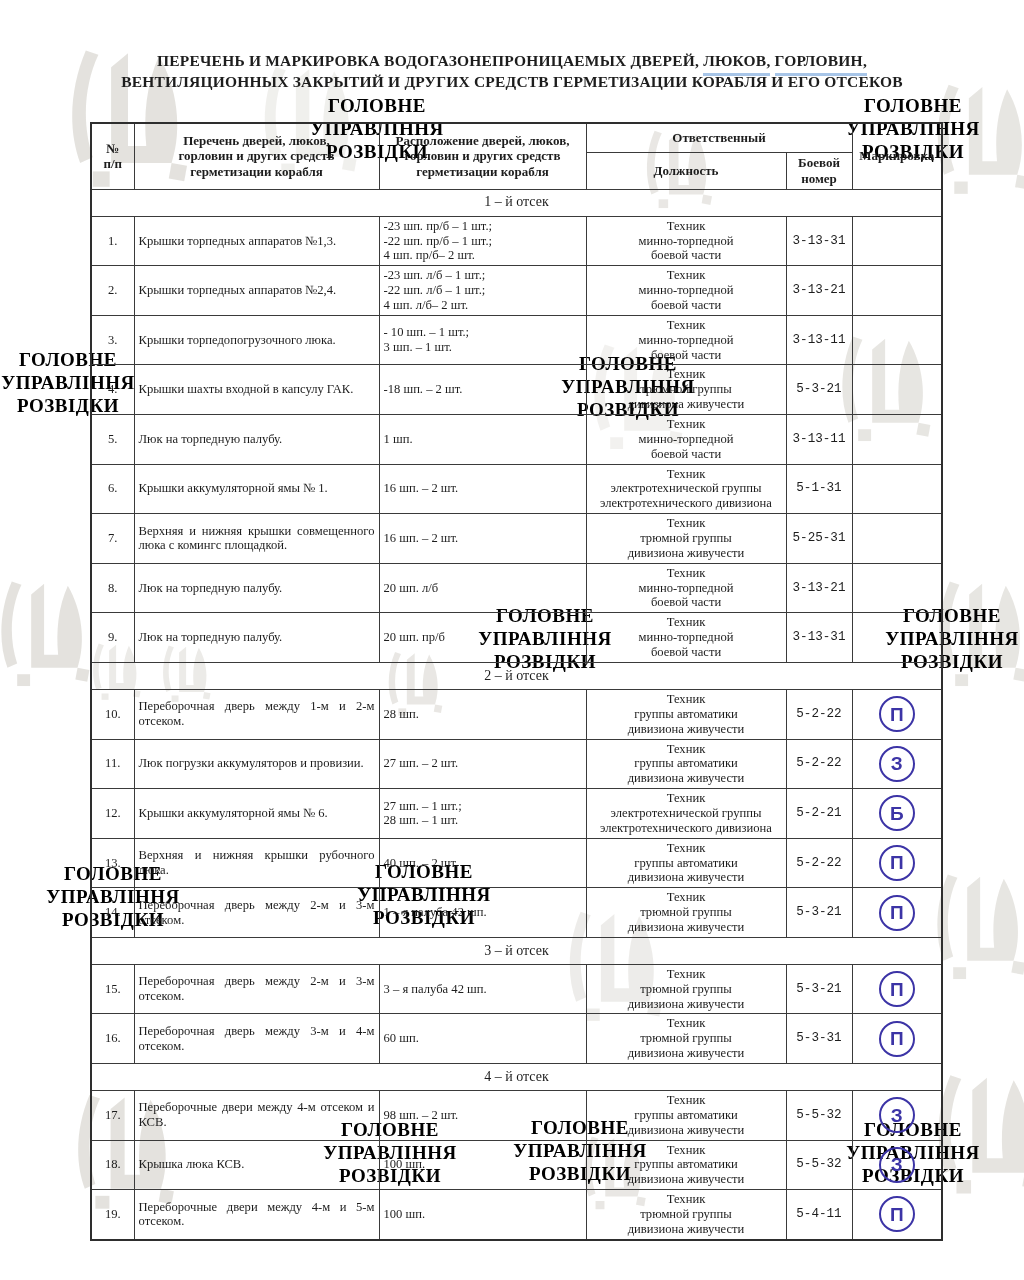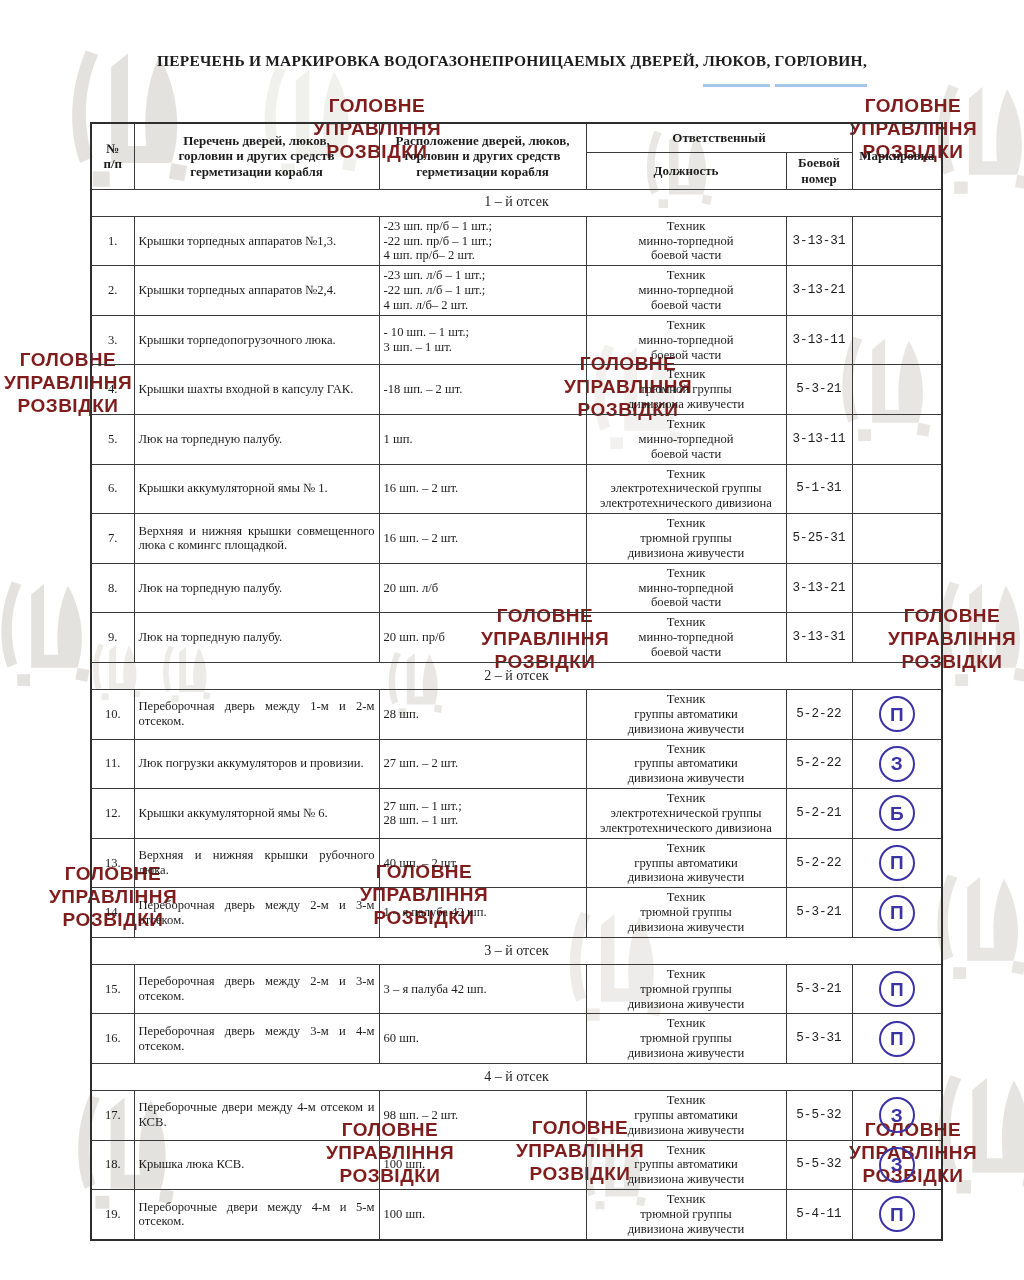--- a/index.html
+++ b/index.html
@@ -6,33 +6,33 @@
   body{
     width:1024px;height:1280px;position:relative;overflow:hidden;
     background:#ffffff;
     font-family:"Liberation Serif","DejaVu Serif",serif;
     color:#1d1d1d;
   }
   
   #wm-layer{position:absolute;inset:0;z-index:0;pointer-events:none;}
   .wm-text{
     position:absolute;transform:translateX(-50%);
-    font-family:Liberation Sans, sans-serif;
+    font-family:Liberation Serif, serif;
     font-weight:bold;font-size:19px;line-height:23px;
-    color:#7f1d1d;text-align:center;white-space:nowrap;letter-spacing:.5px;
+    color:#000000;text-align:center;white-space:nowrap;letter-spacing:.5px;
   }
   .wm-glyph{position:absolute;color:#e0ded9;}
   .wm-glyph svg{display:block;width:100%;height:100%;}
   
   #title{
     position:absolute;left:62px;top:50px;width:900px;z-index:1;
     text-align:center;font-weight:bold;font-size:15.5px;line-height:21px;
     letter-spacing:.2px;
   }
-  .u{border-bottom:3px solid #a7c5e8;padding-bottom:15px;text-align:right;}
+  .u{border-bottom:3px solid #a7c5e8;padding-bottom:4px;text-align:right;}
   
   #doc-table{
     position:absolute;left:90px;top:122px;width:851px;z-index:1;
     border-collapse:collapse;table-layout:fixed;
     font-size:12.6px;line-height:1.18;
   }
   #doc-table td,#doc-table th{
     border:1px solid #3a3a3a;padding:2px 4px;vertical-align:middle;
     background:transparent;font-weight:normal;
   }
@@ -239,20 +239,21 @@
     </div>
     <div class="wm-text" style="left: 913px; top: 1118px;">
       <div>ГОЛОВНЕ</div>
       <div>УПРАВЛІННЯ</div>
       <div>РОЗВІДКИ</div>
     </div>
   </div>
 
 <div id="title">
   <div><span>ПЕРЕЧЕНЬ И МАРКИРОВКА ВОДОГАЗОНЕПРОНИЦАЕМЫХ ДВЕРЕЙ, </span><span class="u">ЛЮКОВ,</span><span>&nbsp;</span><span class="u">ГОРЛОВИН,</span></div>
+  <div>ВЕНТИЛЯЦИОННЫХ ЗАКРЫТИЙ И ДРУГИХ СРЕДСТВ ГЕРМЕТИЗАЦИИ КОРАБЛЯ И ЕГО ОТСЕКОВ</div>
 </div>
 
 <table id="doc-table">
   <colgroup>
     <col style="width:43px">
       <col style="width:245px">
       <col style="width:207px">
     <col style="width:200px">
       <col style="width:66px">
       <col style="width:90px">

